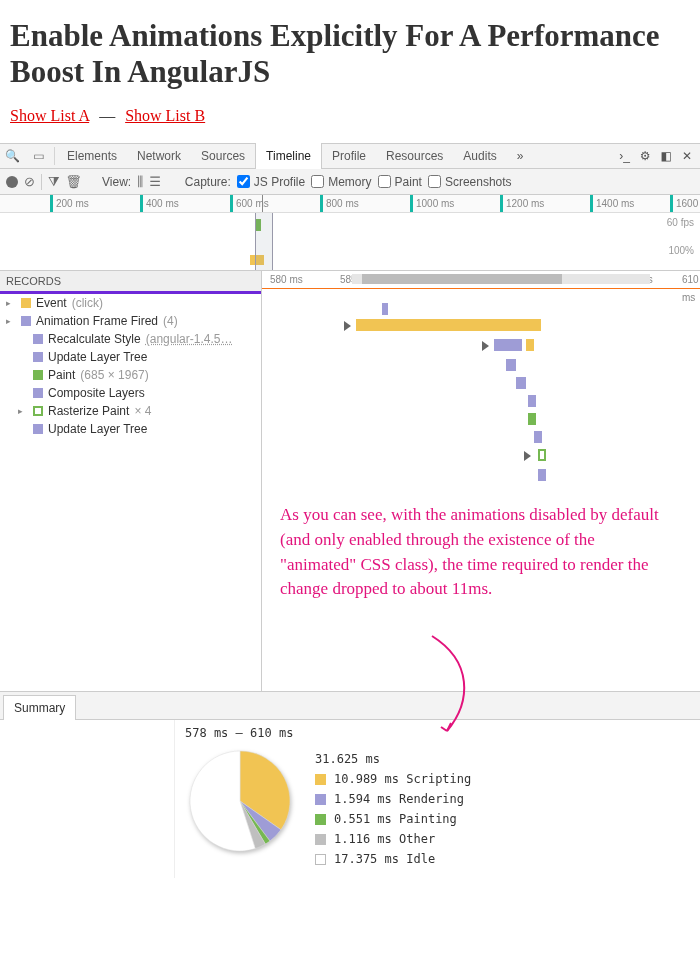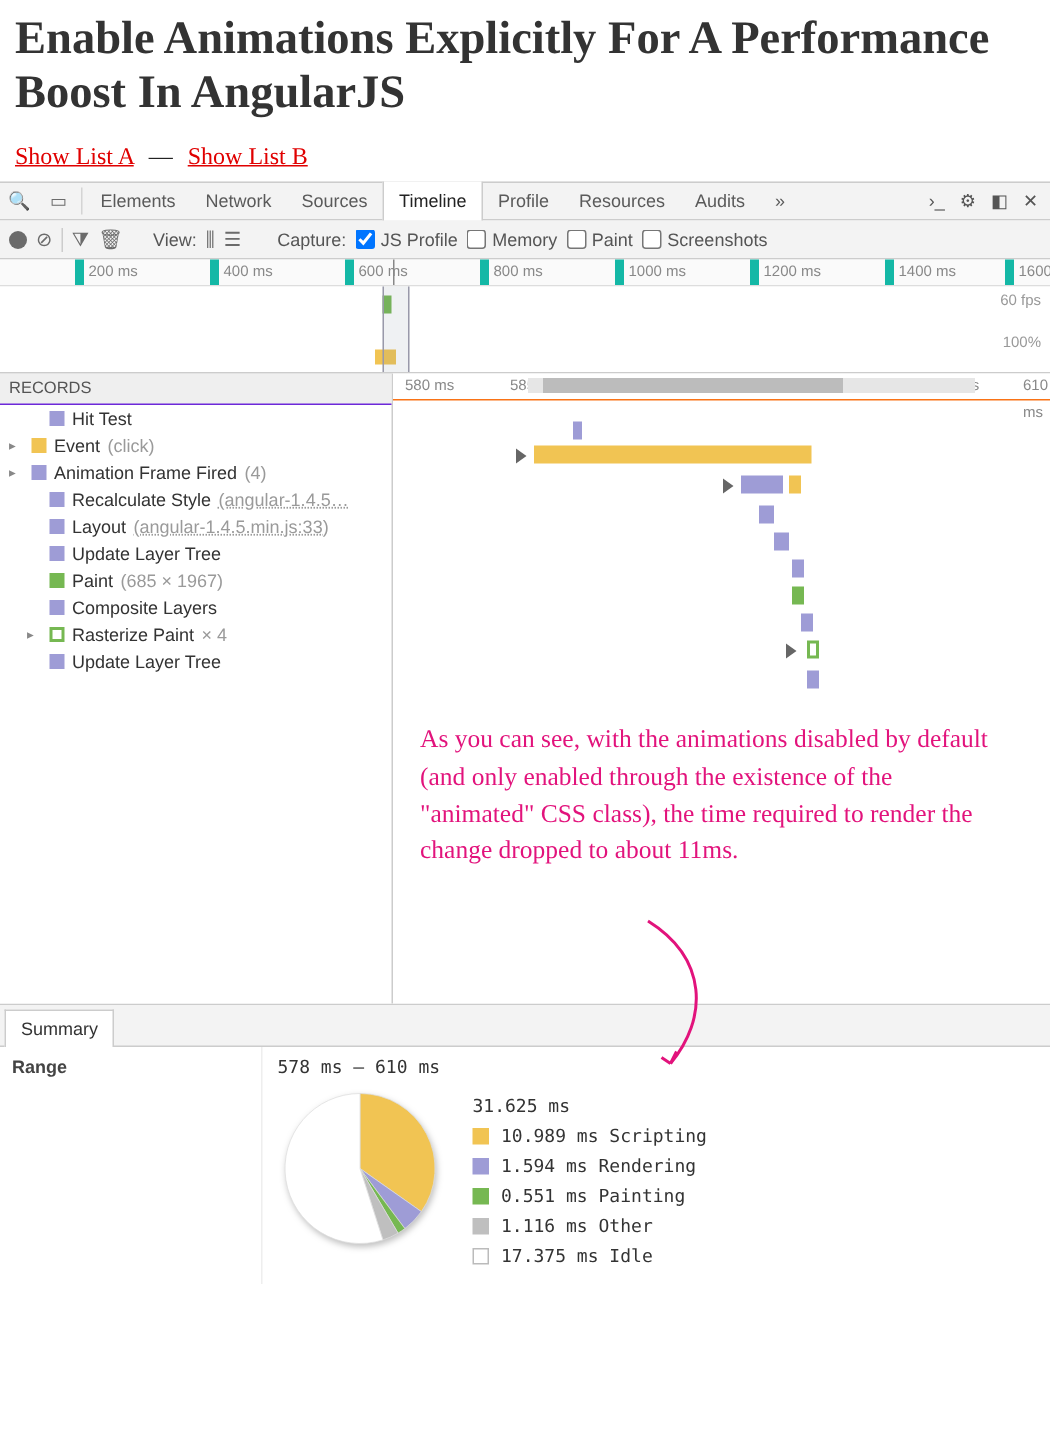--- a/index.html
+++ b/index.html
@@ -4,21 +4,21 @@
 <style>
   * { box-sizing: border-box; }
   body {
     margin: 0;
     font-family: "Helvetica Neue", Arial, sans-serif;
     font-size: 12px;
     color: #333;
     background: #fff;
     width: 700px;
   }
-  .page-top { padding: 1px 10px; }
+  .page-top { padding: 12px 10px; }
   h1 {
     font-family: "Times New Roman", Times, serif;
     font-size: 31px;
     font-weight: bold;
     margin: 6px 0 18px 0;
     line-height: 1.15;
   }
   .links { font-family: "Times New Roman", Times, serif; font-size: 16px; margin-bottom: 6px; }
   .links a { color: #e00000; }
   .links .sep { color: #222; margin: 0 6px; }
@@ -52,35 +52,35 @@
   .dt-toolbar .circ { width:12px; height:12px; border-radius:50%; background:#6b6b6b; }
   .dt-toolbar .mini-icon { color:#6b6b6b; font-size:13px; }
   .dt-toolbar label.cap { display:flex; align-items:center; gap:4px; }
   .dt-toolbar input[type=checkbox] { margin:0; }
 
   
   .ruler {
     position:relative; height:18px; border-bottom:1px solid #ddd;
     background:#fafafa; font-size:10px; color:#888;
   }
-  .ruler .tick { position:absolute; top:0; height:100%; border-left:6px solid #14b8a6; padding-left:3px; line-height:18px;}
+  .ruler .tick { position:absolute; top:0; height:100%; border-left:3px solid #14b8a6; padding-left:3px; line-height:18px;}
   .ruler .cursor { position:absolute; top:0; bottom:0; width:1px; background:#888;}
   .overview { position:relative; height:58px; border-bottom:1px solid #ccc; background:#fff; }
   .overview .fpslbl { position:absolute; right:6px; font-size:10px; color:#999; }
   .overview .blip { position:absolute; background:#f1c453; }
   .overview .blip.green { background:#76b852;}
   .overview .sel { position:absolute; top:0; bottom:0; background:rgba(120,140,160,0.12); border-left:1px solid #99a; border-right:1px solid #99a;}
 
   
   .split { display:flex; border-bottom:1px solid #ccc; }
   .records {
     width:262px; border-right:1px solid #ccc;
     background:#fff; font-size:12px;
   }
-  .records .hdr { background:#efefef; padding:4px 6px; font-weight:500; color:#555; font-size:11px; border-bottom:1px solid #6d28d9;}
+  .records .hdr { background:#efefef; padding:4px 6px; font-weight:500; color:#555; font-size:11px; border-bottom:3px solid #6d28d9;}
   .records .row { display:flex; align-items:center; padding:2px 6px; gap:5px; color:#333; }
   .records .row .tw { width:10px; color:#888; font-size:9px;}
   .records .row .sq { width:10px; height:10px; display:inline-block;}
   .records .row .dim { color:#9a9a9a; }
   .records .row .dim u { text-decoration:underline dotted; }
   .records .ind1 { padding-left:18px;}
   .sq.purple{background:#9e9cd6;} .sq.yellow{background:#f1c453;}
   .sq.green{background:#76b852;} .sq.greenO{border:2px solid #76b852; background:#fff; width:8px; height:8px;}
 
   .flame { flex:1; position:relative; background:#fff; min-height:420px;}
@@ -187,48 +187,37 @@
   <span class="fpslbl" style="top:32px">100%</span>
   <div class="blip green" style="left:255px; top:6px; width:6px; height:12px"></div>
   <div class="blip" style="left:250px; top:42px; width:14px; height:10px"></div>
   <div class="sel" style="left:255px; width:18px"></div>
 </div>
 
 <div class="split">
   <div class="records">
     <div class="hdr">RECORDS</div>
     <div id="records-rows">
-        <div class="row ind1">
-          <span class="tw"></span>
-          <span class="sq purple"></span>
-          <span>Hit Test</span>
-        </div>
         <div class="row ">
           <span class="tw">▸</span>
           <span class="sq yellow"></span>
           <span>Event</span>
           <span class="dim"> (click)</span>
         </div>
         <div class="row ">
           <span class="tw">▸</span>
           <span class="sq purple"></span>
           <span>Animation Frame Fired</span>
           <span class="dim"> (4)</span>
         </div>
         <div class="row ind1">
           <span class="tw"></span>
           <span class="sq purple"></span>
           <span>Recalculate Style</span>
           <span class="dim"> <u>(angular-1.4.5…</u></span>
-        </div>
-        <div class="row ind1">
-          <span class="tw"></span>
-          <span class="sq purple"></span>
-          <span>Layout</span>
-          <span class="dim"> <u>(angular-1.4.5.min.js:33)</u></span>
         </div>
         <div class="row ind1">
           <span class="tw"></span>
           <span class="sq purple"></span>
           <span>Update Layer Tree</span>
         </div>
         <div class="row ind1">
           <span class="tw"></span>
           <span class="sq green"></span>
           <span>Paint</span>
@@ -289,21 +278,20 @@
       <path d="M25,100 l-6,-4 m6,4 l4,-8" stroke="#e2137c" stroke-width="2" fill="none"></path>
     </svg>
   </div>
 </div>
 
 <div class="summary-tabs">
   <div class="stab">Summary</div>
 </div>
 <div class="summary-body">
   <div class="labels">
-    <div class="lrow">Range</div>
   </div>
   <div class="content">
     <div>578 ms — 610 ms</div>
     <div class="pie-wrap">
       <svg class="pie" width="110" height="110" viewBox="-55 -55 110 110" id="pie">
           <path d="M0,0 L3.061616997868383e-15,-50 A50,50 0 0 1 40.91141251631757,28.74467474019656 Z" fill="#f1c453" stroke="#ddd" stroke-width="0.5"></path>
           <path d="M0,0 L40.91141251631757,28.74467474019656 A50,50 0 0 1 29.92510089577653,40.05606491378796 Z" fill="#9e9cd6" stroke="#ddd" stroke-width="0.5"></path>
           <path d="M0,0 L29.92510089577653,40.05606491378796 A50,50 0 0 1 25.369725580366065,43.085693959560636 Z" fill="#76b852" stroke="#ddd" stroke-width="0.5"></path>
           <path d="M0,0 L25.369725580366065,43.085693959560636 A50,50 0 0 1 15.27359872198165,47.610053371949505 Z" fill="#bfbfbf" stroke="#ddd" stroke-width="0.5"></path>
           <path d="M0,0 L15.27359872198165,47.610053371949505 A50,50 0 1 1 -9.184850993605149e-15,-50 Z" fill="#ffffff" stroke="#ddd" stroke-width="0.5"></path>

